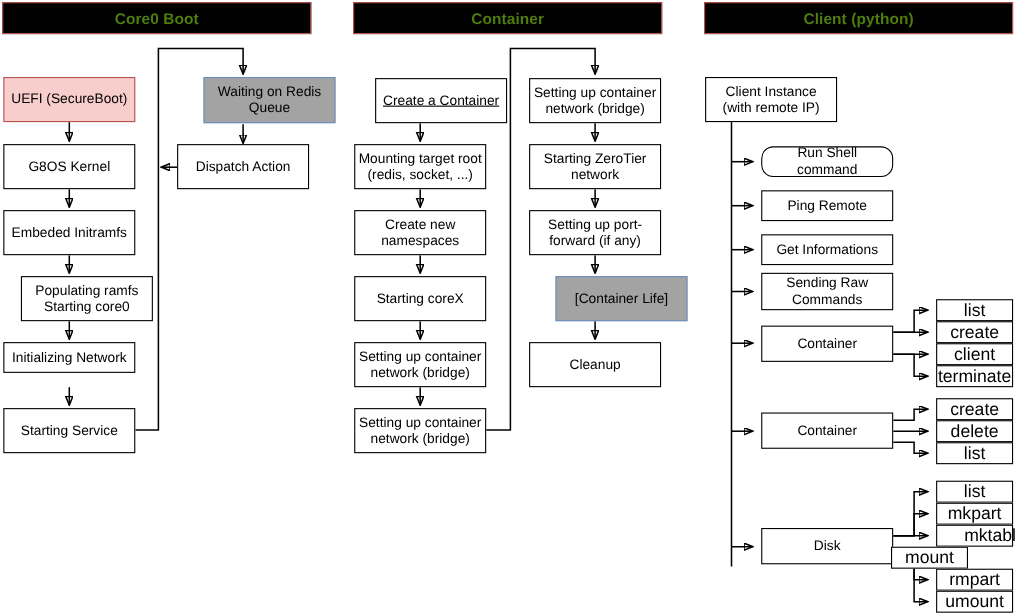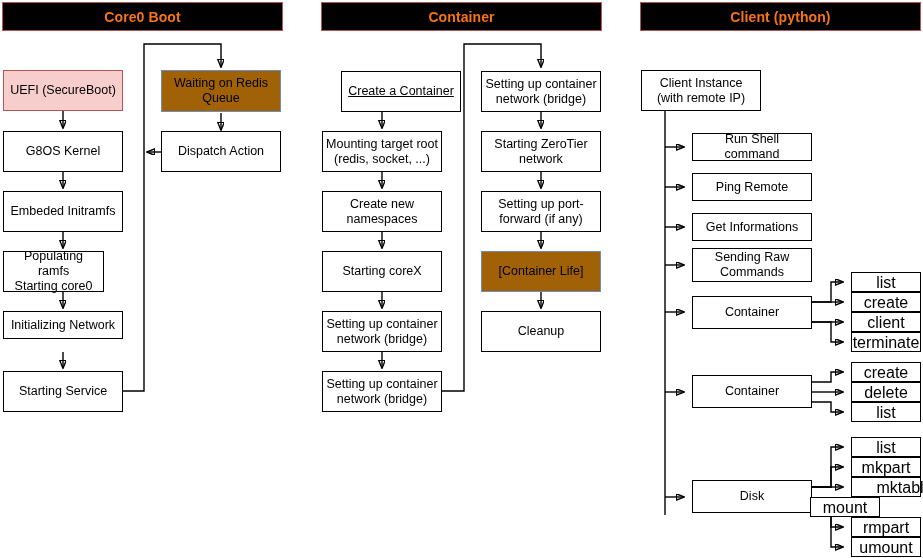--- a/index.html
+++ b/index.html
@@ -14,21 +14,21 @@
     position: relative;
     width: 923px;
     height: 558px;
     background: #ffffff;
     overflow: hidden;
   }
   .lane-header {
     position: absolute;
     background: #000000;
     border: 1px solid #b85450;
-    color: #f97316;
+    color: #4d7c0f;
     font-weight: bold;
     font-size: 14px;
     display: flex;
     align-items: center;
     justify-content: center;
     box-sizing: border-box;
     letter-spacing: 0.1px;
   }
   .node {
     position: absolute;
@@ -43,22 +43,23 @@
     justify-content: center;
     text-align: center;
     padding: 1px 3px;
     white-space: pre-line;
   }
   .node.pink {
     background: #f8cecc;
     border-color: #b85450;
   }
   .node.blue {
-    background: #a16207;
+    background: #a3a3a3;
     border-color: #6c8ebf;
+    margin-left: 24px;
   }
   .node.leaf {
     font-size: 16px;
     border: 1px solid #000000;
   }
   svg.edges {
     position: absolute;
     left: 0;
     top: 0;
     width: 923px;
@@ -135,21 +136,21 @@
     <path d="M812,487 L831,487 L831,467 L843,467" marker-end="url(#ah)"></path>
     <path d="M812,487 L831,487 L831,487 L843,487" marker-end="url(#ah)"></path>
     <path d="M812,507 L831,507 L831,507 L843,507" marker-end="url(#ah)"></path>
     <path d="M812,507 L831,507 L831,527 L843,527" marker-end="url(#ah)"></path>
     <path d="M812,507 L831,507 L831,547 L843,547" marker-end="url(#ah)"></path>
   </svg>
 
   <div class="node pink" style="left:3px; top:70px; width:120px; height:41px;">UEFI (SecureBoot)</div>
   <div class="node" style="left:3px; top:131px; width:120px; height:41px;">G8OS Kernel</div>
   <div class="node" style="left:3px; top:191px; width:120px; height:41px;">Embeded Initramfs</div>
-  <div class="node" style="left:3px; top:251px; width:101px; height:41px;">Populating ramfs
+  <div class="node" style="left:19px; top:251px; width:120px; height:41px;">Populating ramfs
 Starting core0</div>
   <div class="node" style="left:3px; top:311px; width:120px; height:28px;">Initializing Network</div>
   <div class="node" style="left:3px; top:371px; width:120px; height:41px;">Starting Service</div>
 
   <div class="node blue" style="left:161px; top:70px; width:120px; height:42px;">Waiting on Redis
 Queue</div>
   <div class="node" style="left:161px; top:131px; width:120px; height:41px;">Dispatch Action</div>
 
   <div class="node" style="left:341px; top:71px; width:120px; height:41px;text-decoration:underline;">Create a Container</div>
   <div class="node" style="left:322px; top:131px; width:120px; height:41px;">Mounting target root
@@ -167,21 +168,21 @@
   <div class="node" style="left:481px; top:131px; width:120px; height:41px;">Starting ZeroTier
 network</div>
   <div class="node" style="left:481px; top:191px; width:120px; height:41px;">Setting up port-
 forward (if any)</div>
   <div class="node blue" style="left:481px; top:251px; width:120px; height:41px;">[Container Life]</div>
   <div class="node" style="left:481px; top:311px; width:120px; height:41px;">Cleanup</div>
 
   <div class="node" style="left:641px; top:70px; width:120px; height:41px;">Client Instance
 (with remote IP)</div>
 
-  <div class="node" style="left:692px; top:133px; width:120px; height:28px;">Run Shell command</div>
+  <div class="node" style="left:692px; top:133px; width:120px; height:28px;border-radius:11px;">Run Shell command</div>
   <div class="node" style="left:692px; top:173px; width:120px; height:28px;">Ping Remote</div>
   <div class="node" style="left:692px; top:213px; width:120px; height:28px;">Get Informations</div>
   <div class="node" style="left:692px; top:248px; width:120px; height:34px;">Sending Raw
 Commands</div>
   <div class="node" style="left:692px; top:296px; width:120px; height:33px;">Container</div>
   <div class="node" style="left:692px; top:375px; width:120px; height:33px;">Container</div>
   <div class="node" style="left:692px; top:480px; width:120px; height:33px;">Disk</div>
 
   <div class="node leaf" style="left:851px; top:272px; width:70px; height:20px;">list</div>
   <div class="node leaf" style="left:851px; top:292px; width:70px; height:20px;">create</div>

